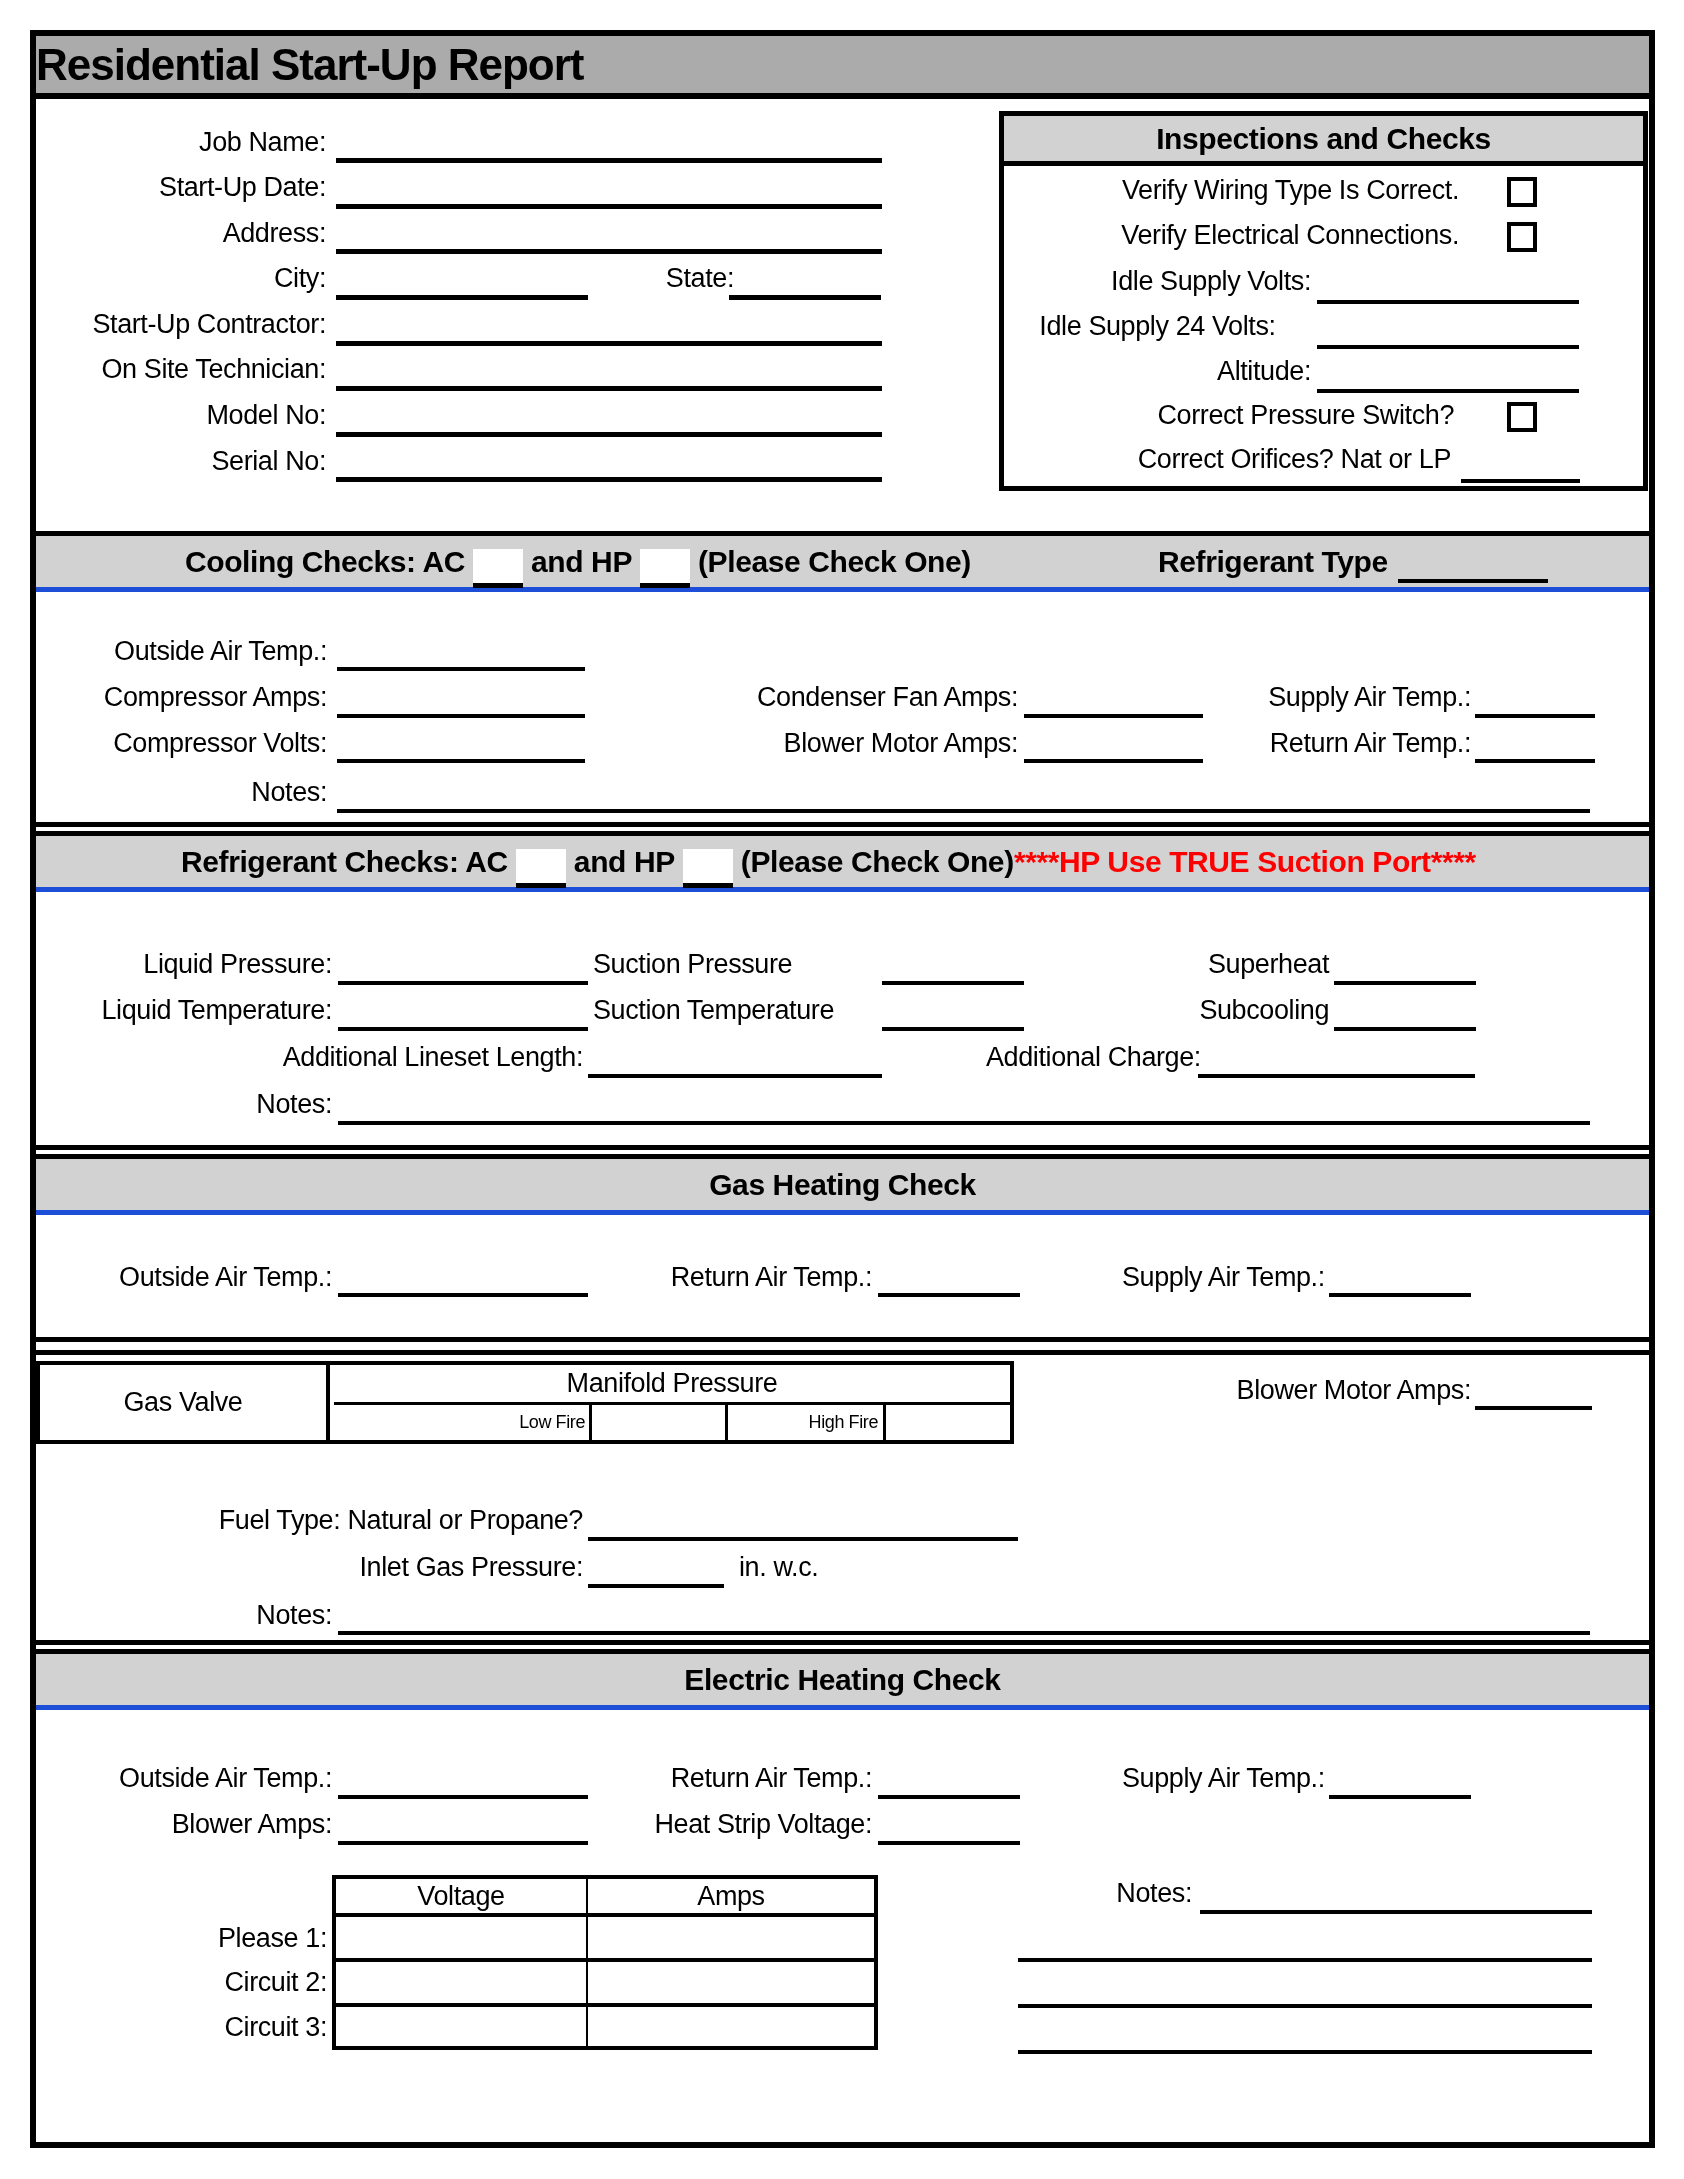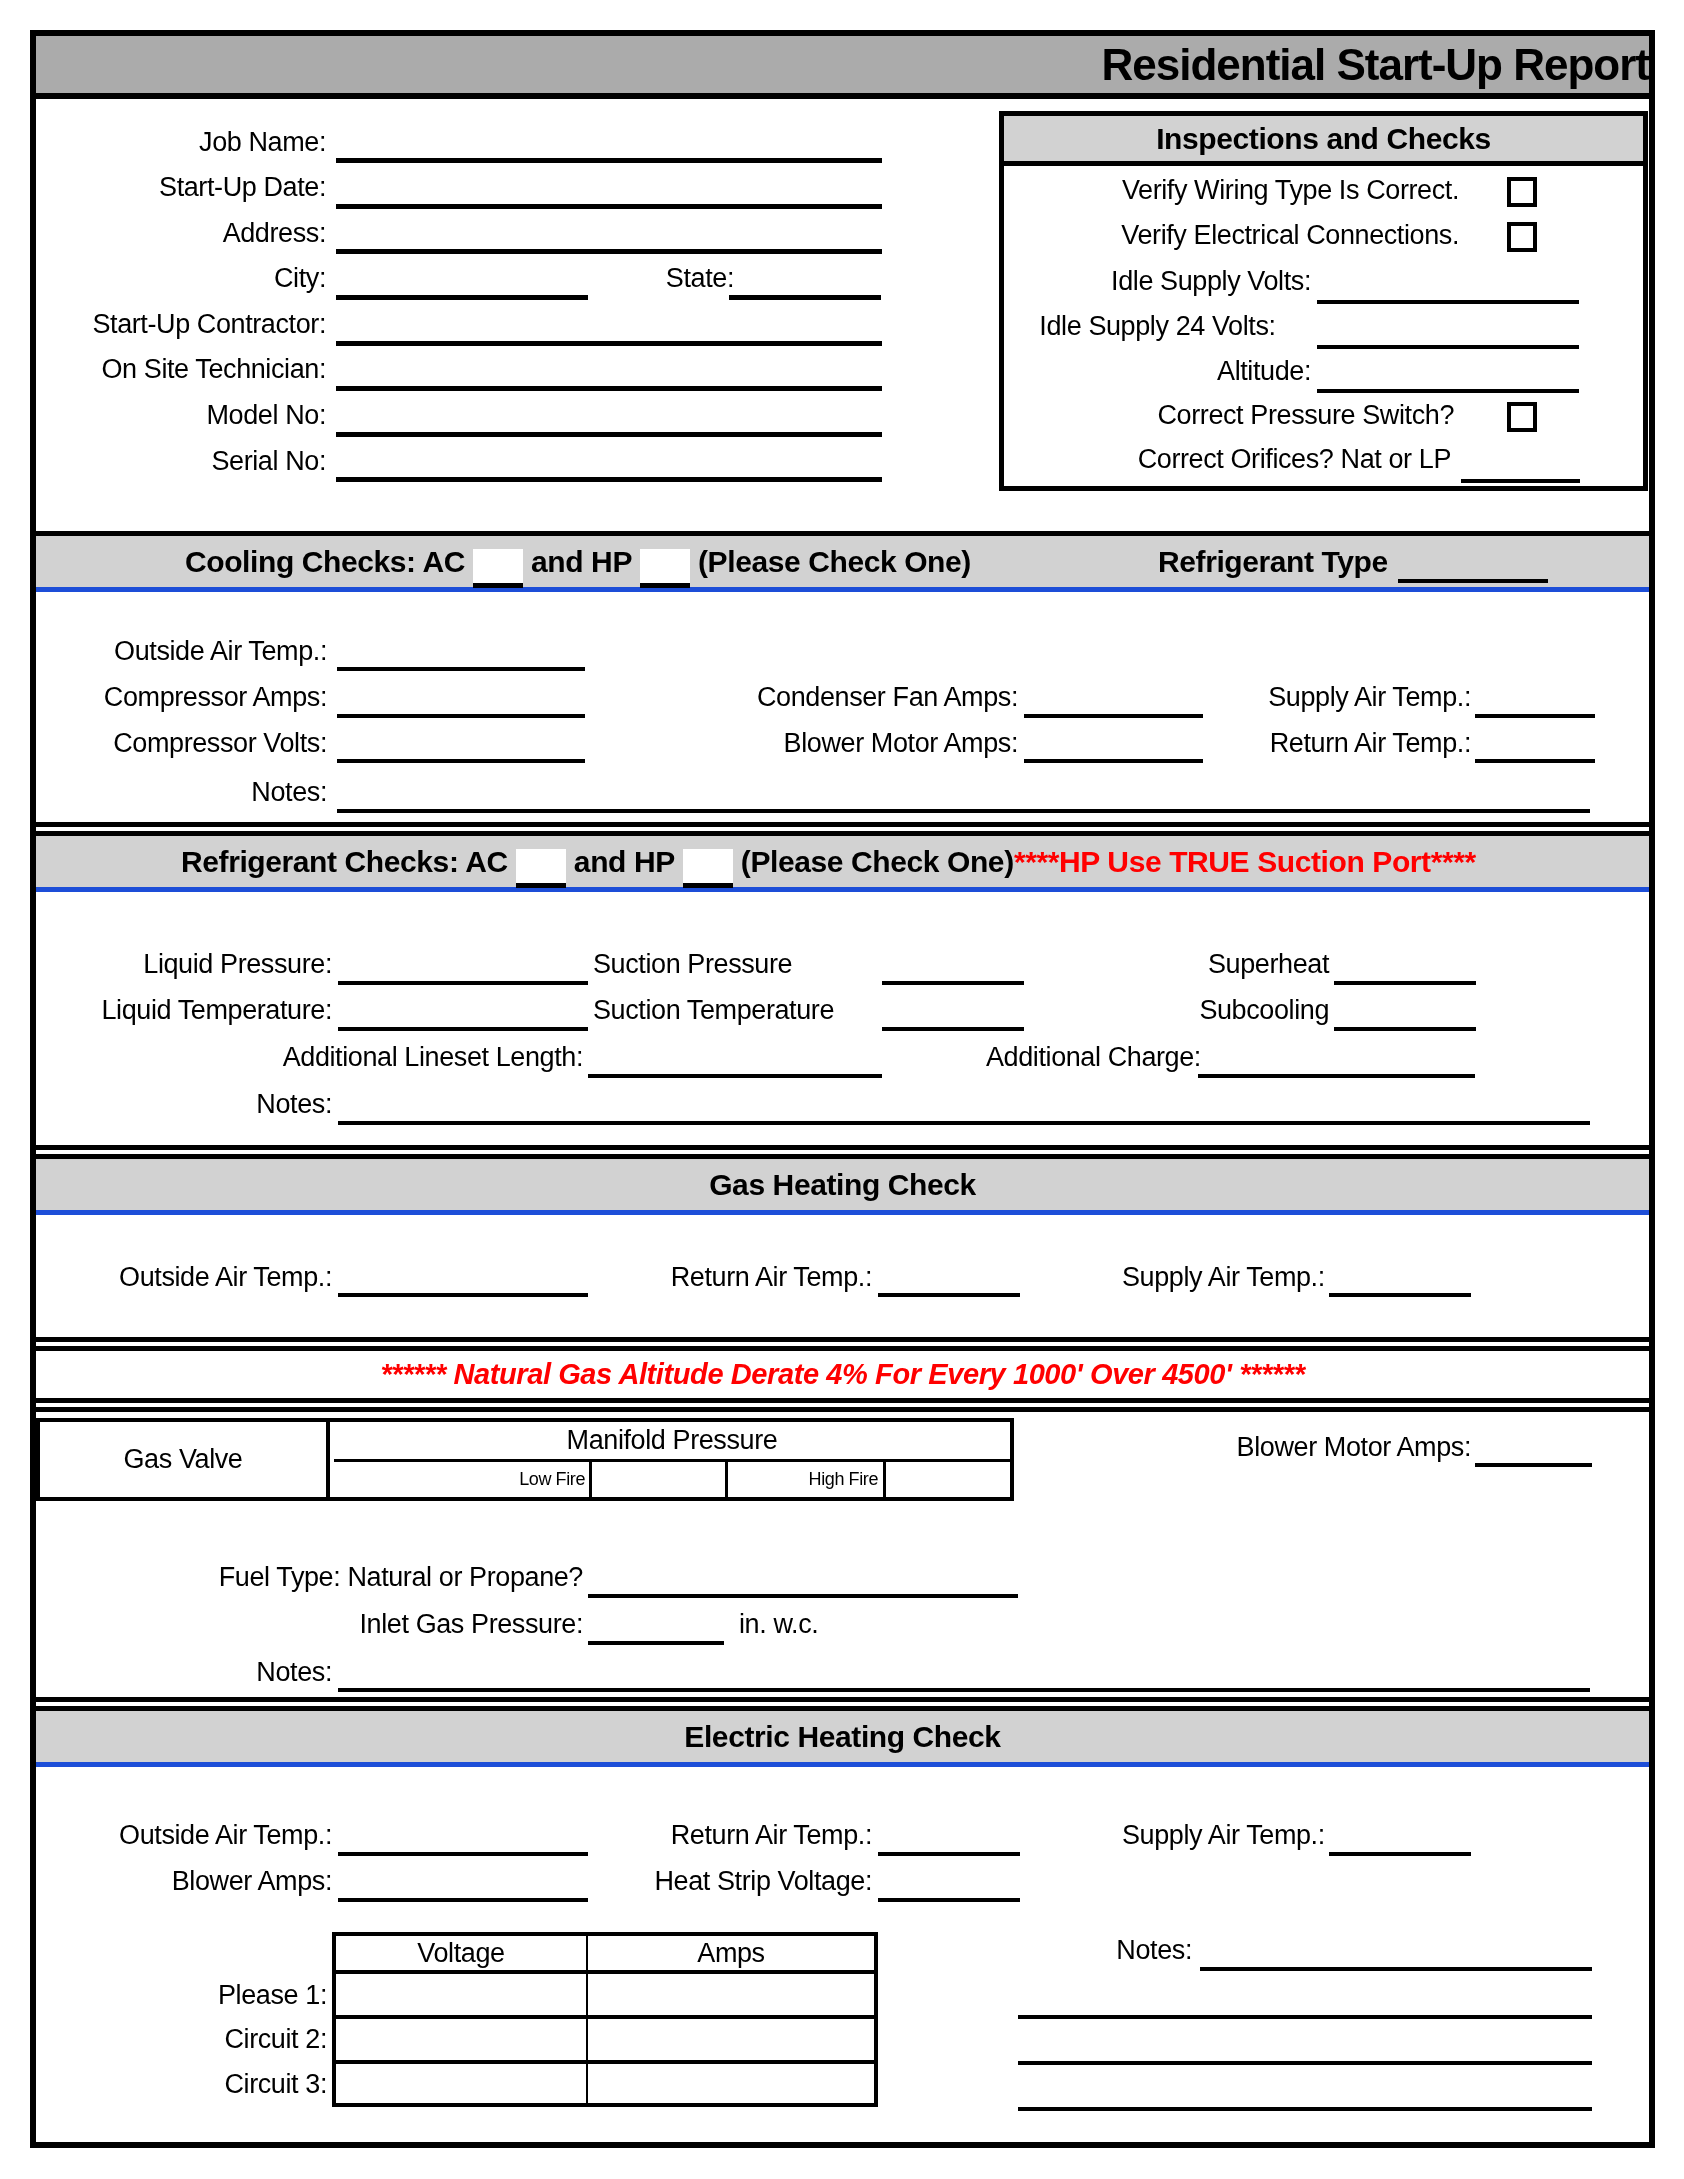--- a/index.html
+++ b/index.html
@@ -7,21 +7,21 @@
     width:1684px;height:2179px;background:#ffffff;position:relative;
     font-family:"Liberation Sans",sans-serif;color:#000;
     letter-spacing:-0.4px;
   }
   .form{
     position:absolute;left:30px;top:30px;width:1625px;height:2118px;
     border:6px solid #000;box-sizing:border-box;background:#fff;
   }
   .title-bar{
     height:57px;background:#ABABAB;border-bottom:6px solid #000;
-    text-align:right;font-weight:bold;font-size:44px;line-height:57px;
+    text-align:left;font-weight:bold;font-size:44px;line-height:57px;
     letter-spacing:-1px;
   }
   .sec{position:relative;overflow:hidden;}
   .sec-top{height:432px;}
   .bar{
     position:relative;height:51px;background:#D2D2D2;
     border-top:5px solid #000;border-bottom:5px solid #1d4ed8;
     font-weight:bold;font-size:30px;line-height:51px;white-space:nowrap;
   }
   .bar-center{text-align:center;}
@@ -215,21 +215,20 @@
     <div class="lbl r" style="left:0;top:47px;width:296px;">Outside Air Temp.:</div>
     <div class="u" style="left:302px;top:78px;width:250px;"></div>
     <div class="lbl r" style="left:629px;top:47px;width:207px;">Return Air Temp.:</div>
     <div class="u" style="left:842px;top:78px;width:142px;"></div>
     <div class="lbl r" style="left:1086px;top:47px;width:202px;">Supply Air Temp.:</div>
     <div class="u" style="left:1293px;top:78px;width:142px;"></div>
   </div>
 
   <div class="gap"></div>
 
-  <div class="derate">****** Natural Gas Altitude Derate 4% For Every 1000' Over 4500' ******</div>
 
   <div class="gap"></div>
 
   <div class="sec sec-gasvalve">
     <div class="gvt">
       <div class="gvt-left">Gas Valve</div>
       <div class="gvt-top">Manifold Pressure</div>
       <div class="gvt-cell" style="left:294px;width:255px;padding-right:4px;">Low Fire</div>
       <div class="gvt-cell" style="left:549px;width:136px;border-left:3px solid #000;"></div>
       <div class="gvt-cell" style="left:685px;width:157px;border-left:3px solid #000;padding-right:4px;">High Fire</div>

